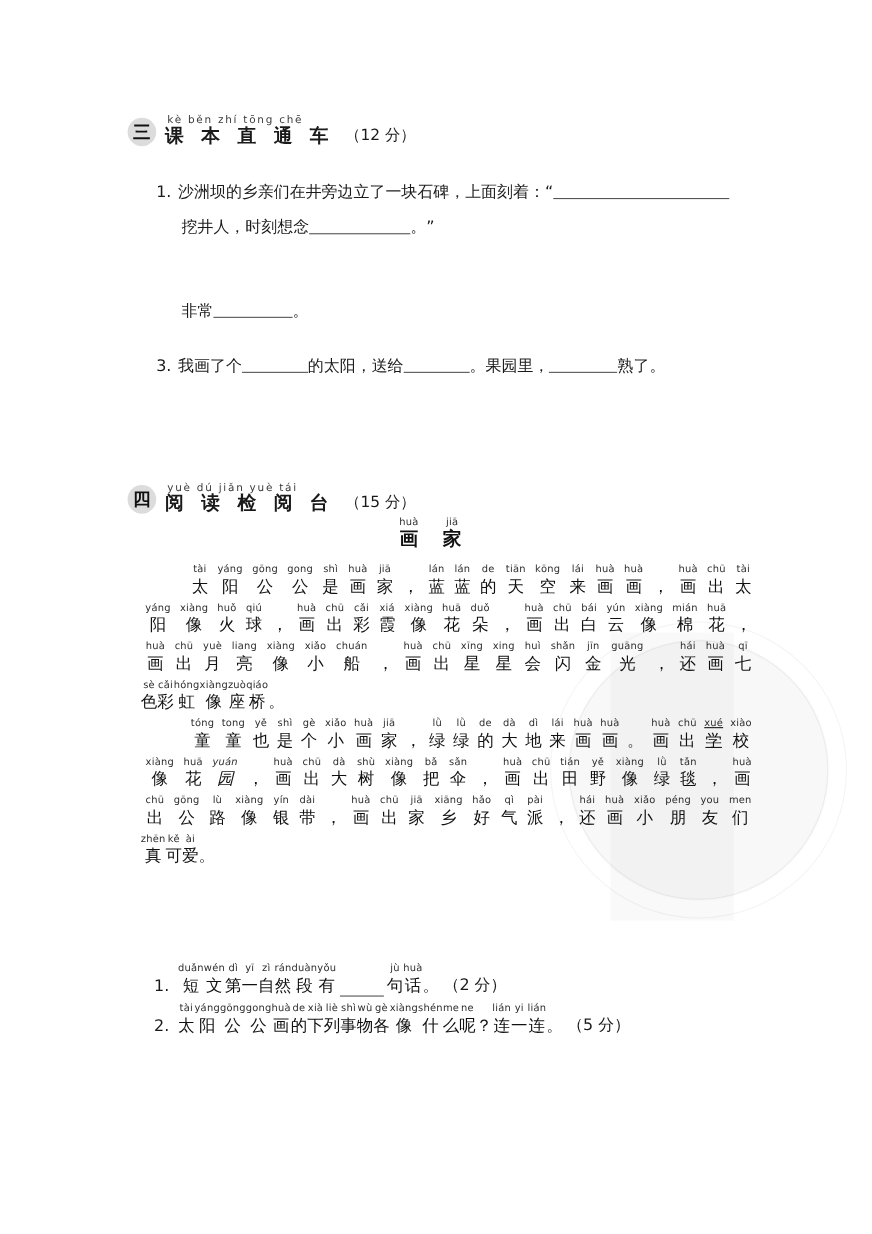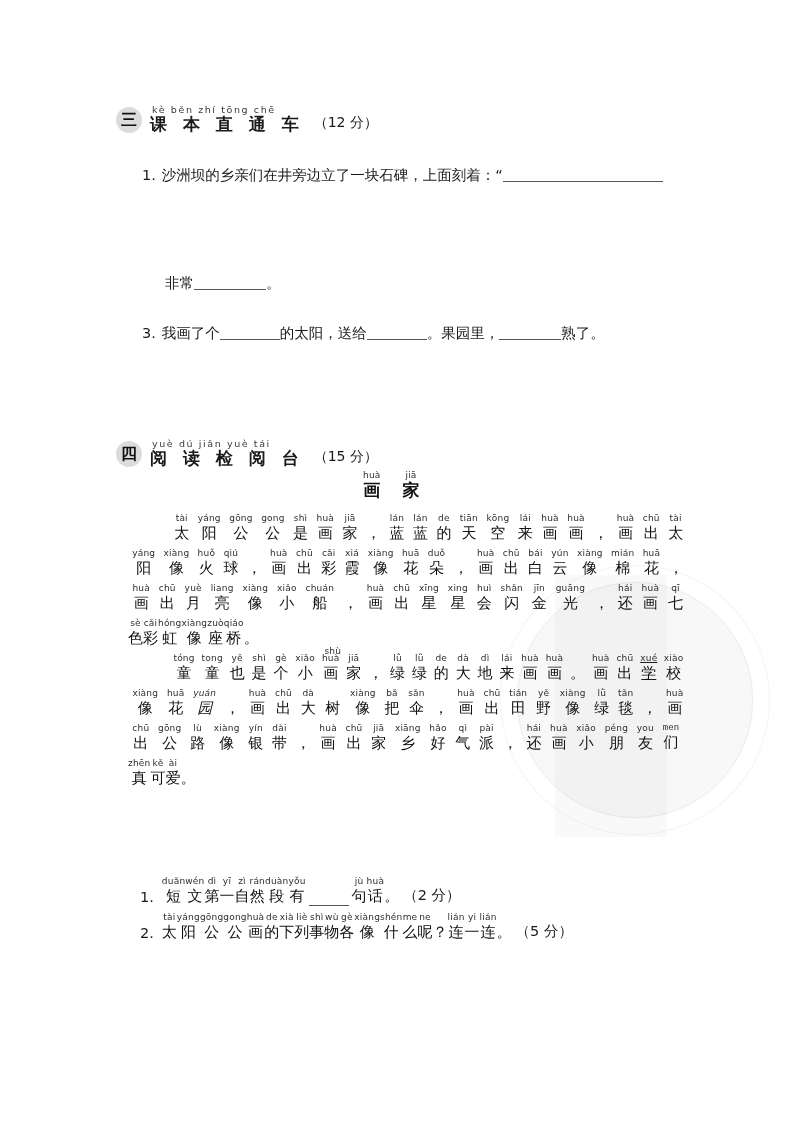--- a/index.html
+++ b/index.html
@@ -212,20 +212,23 @@
     <div class="sec-title-wrap">
       <div class="sec-pinyin">kè běn zhí tōng chē</div>
       <div class="sec-title">课 本 直 通 车</div>
     </div>
     <div class="sec-points">（12 分）</div>
   </div>
 
   <div class="q" style="left:142px; top:160px;">
     <span class="num">1.</span><span>沙洲坝的乡亲们在井旁边立了一块石碑，上面刻着：“</span><span class="blank" style="width:160px;"></span>
   </div>
+  <div class="q" style="left:165px; top:192px;">
+    <span>挖井人，时刻想念</span><span class="blank" style="width:92px;"></span><span>。”</span>
+  </div>
 
   <div class="q" style="left:165px; top:268px;">
     <span>非常</span><span class="blank" style="width:72px;"></span><span>。</span>
   </div>
 
   <div class="q" style="left:142px; top:318px;">
     <span class="num">3.</span><span>我画了个</span><span class="blank" style="width:60px;"></span><span>的太阳，送给</span><span class="blank" style="width:60px;"></span><span>。果园里，</span><span class="blank" style="width:62px;"></span><span>熟了。</span>
   </div>
 
 
@@ -644,21 +647,21 @@
           <span class="hz">画</span>
         </span>
         <span class="rb" style="margin-left: 4.37946px; margin-right: 4.37946px;">
           <span class="py">chū</span>
           <span class="hz">出</span>
         </span>
         <span class="rb" style="margin-left: 4.37946px; margin-right: 4.37946px;">
           <span class="py">dà</span>
           <span class="hz">大</span>
         </span>
-        <span class="rb" style="margin-left: 4.37946px; margin-right: 4.37946px; gap: 42px;">
+        <span class="rb" style="margin-left: 4.37946px; margin-right: 4.37946px;">
           <span class="py">shù</span>
           <span class="hz">树</span>
         </span>
         <span class="rb" style="margin-left: 4.37946px; margin-right: 4.37946px;">
           <span class="py">xiàng</span>
           <span class="hz">像</span>
         </span>
         <span class="rb" style="margin-left: 4.37946px; margin-right: 4.37946px;">
           <span class="py">bǎ</span>
           <span class="hz">把</span>
@@ -782,21 +785,21 @@
           <span class="hz">小</span>
         </span>
         <span class="rb" style="margin-left: 4.35305px; margin-right: 4.35305px;">
           <span class="py">péng</span>
           <span class="hz">朋</span>
         </span>
         <span class="rb" style="margin-left: 4.35305px; margin-right: 4.35305px;">
           <span class="py">you</span>
           <span class="hz">友</span>
         </span>
-        <span class="rb" style="margin-left: 4.35305px; margin-right: 4.35305px; font-family: Liberation Mono, monospace;">
+        <span class="rb" style="margin-left: 4.35305px; margin-right: 4.35305px;">
           <span class="py">men</span>
           <span class="hz">们</span>
         </span>
       </div>
       <div class="p-line">
         <span class="rb">
           <span class="py">zhēn</span>
           <span class="hz">真</span>
         </span>
         <span class="rb">

